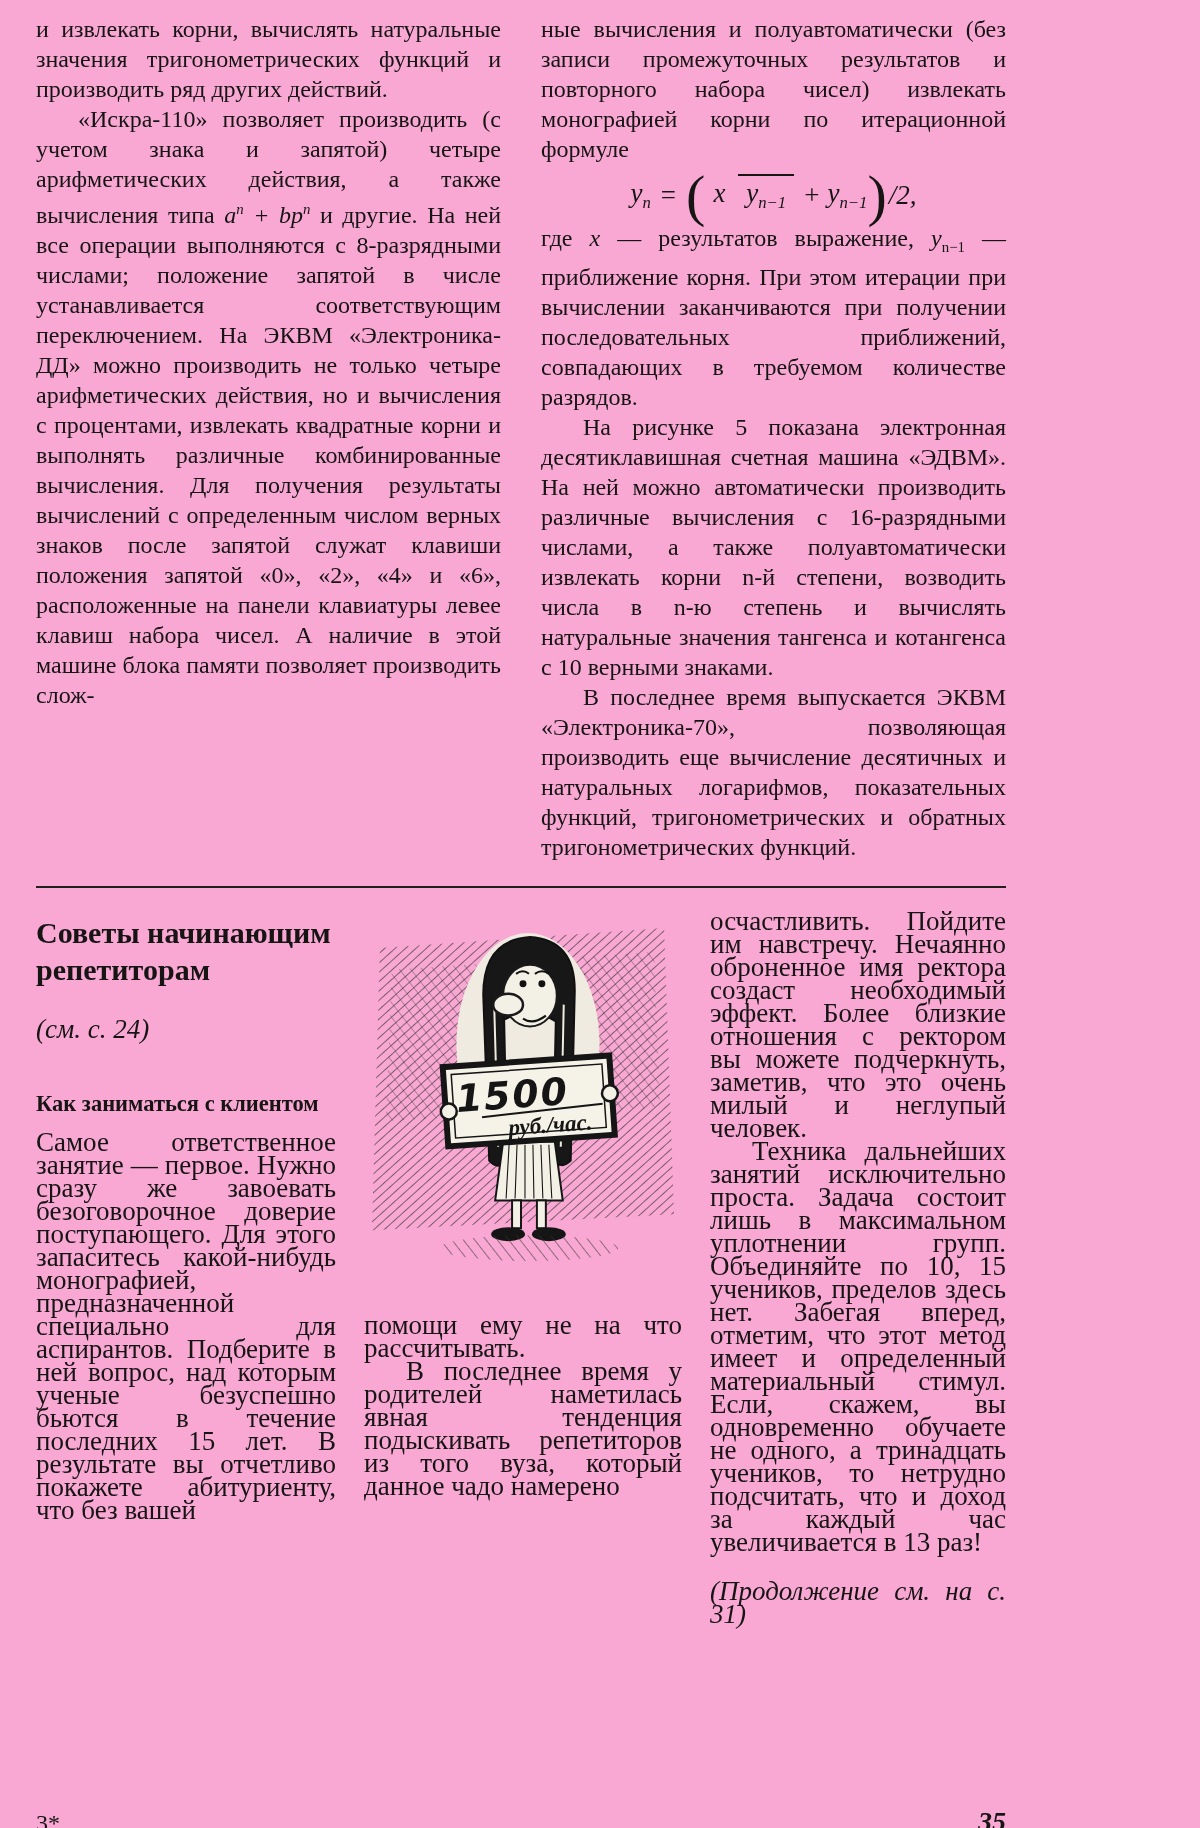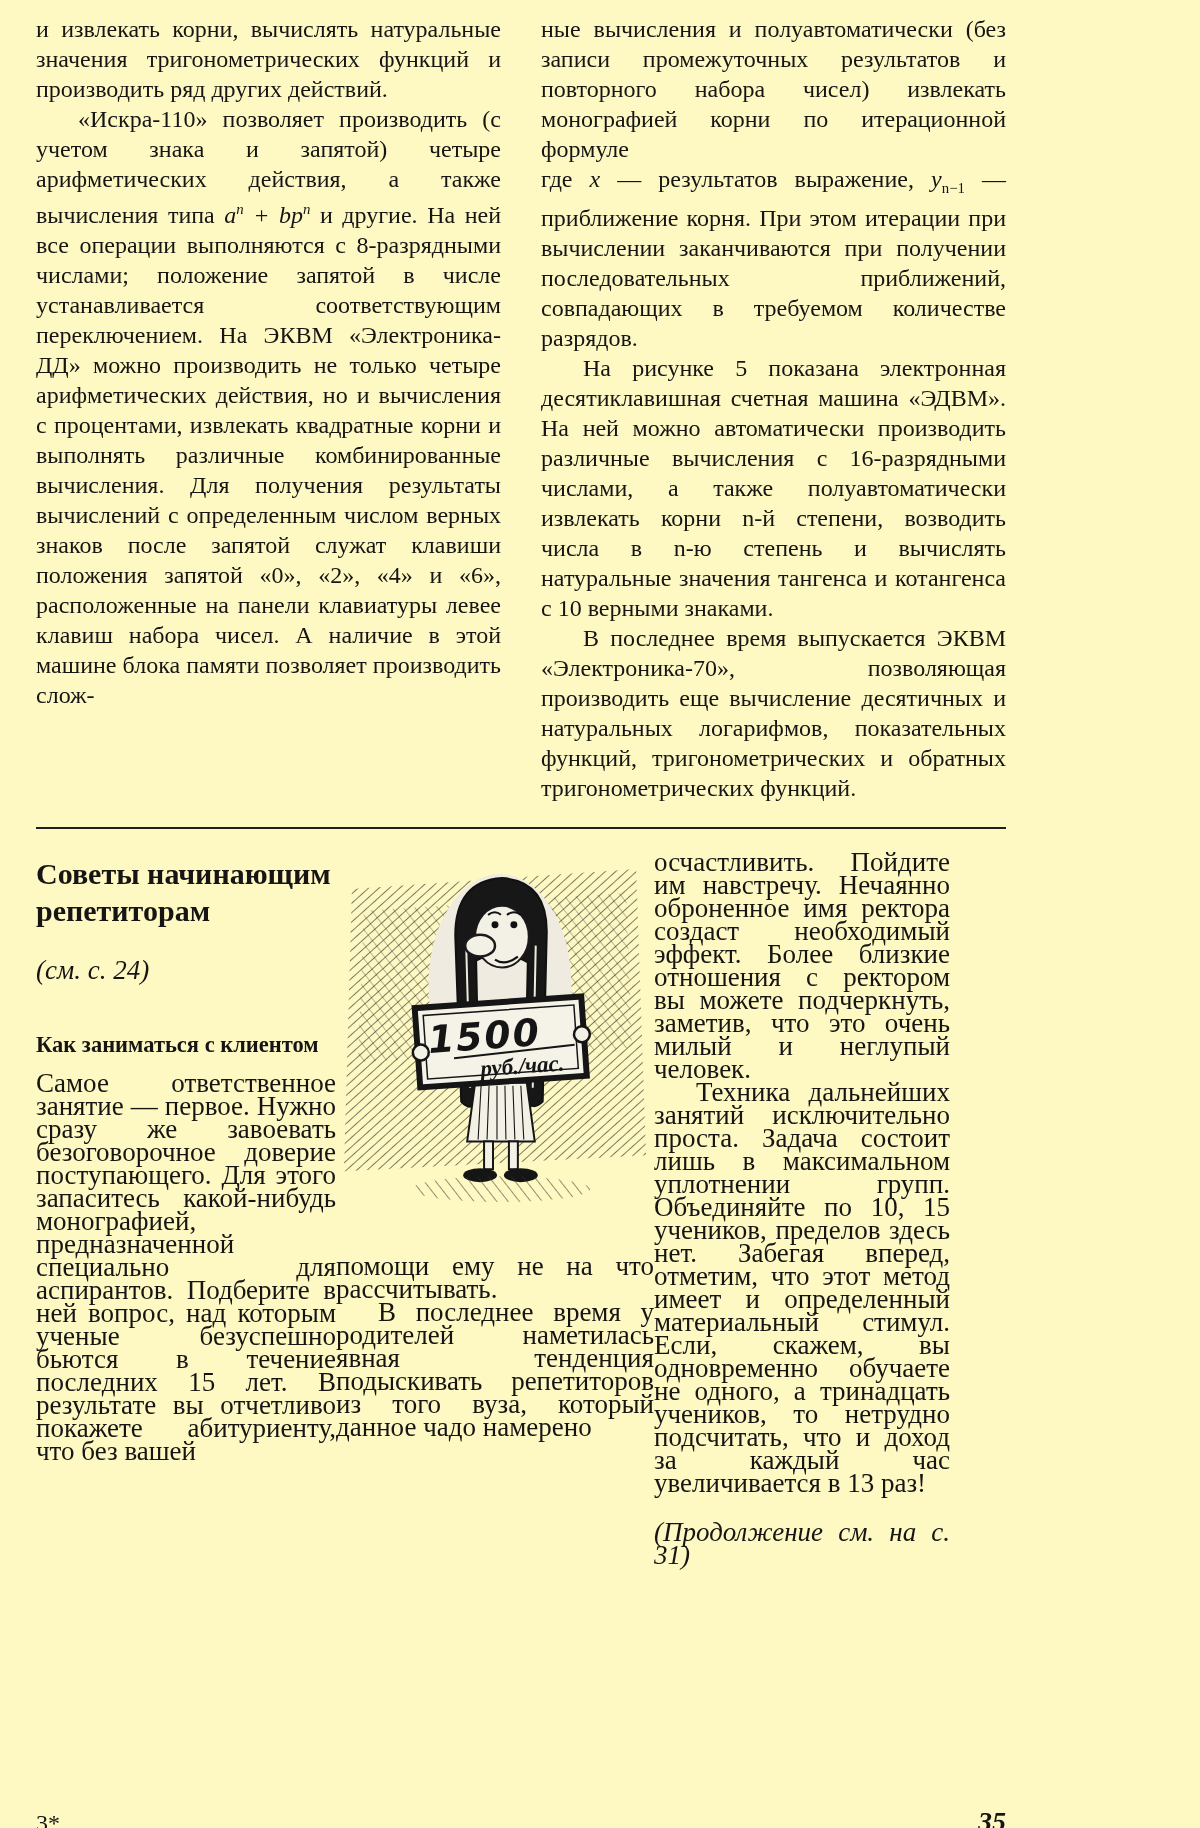--- a/index.html
+++ b/index.html
@@ -2,21 +2,21 @@
 <html lang="ru"><head>
 <meta charset="utf-8">
 <style>
   * { box-sizing: border-box; }
   html,body { margin:0; padding:0; }
   body { background:#8a8a86; }
   .page {
     position:relative;
     width:1200px; height:1828px;
     margin:0 auto;
-    background:#fef9c3;
+    background:#f9a8d4;
     color:#161514;
     font-family:"Liberation Serif","DejaVu Serif",serif;
     overflow:hidden;
   }
   .content { position:absolute; left:36px; top:14px; width:970px; }
 
   
   .cols-top { display:flex; gap:40px; }
   .col { width:465px; }
   .col p { margin:0; text-align:justify; font-size:24px; line-height:30px; }
@@ -36,21 +36,21 @@
   .f-paren { font-size:58px; font-style:normal; line-height:0; font-weight:400; }
   .frac { display:inline-flex; flex-direction:column; align-items:center; line-height:1.15; margin:0 2px; }
   .frac .num { padding:0 6px 2px; }
   .frac .den { border-top:2px solid #161514; padding:2px 8px 0; }
   .f-tail { margin-left:2px; }
 
   
   .divider { border:none; border-top:2.5px solid #201f1d; margin:24px 0 22px; }
 
   
-  .cols-bottom { display:flex; }
+  .cols-bottom { display:flex; gap:28px; }
   .bcol p { margin:0; text-align:justify; font-size:27px; line-height:23px;font-family:Liberation Serif, serif; }
   .bcol-left { width:300px; }
   .bcol-mid { width:318px; }
   .bcol-right { width:296px; }
 
   .section-heading {
     margin:4px 0 0; font-size:30px; line-height:37px; font-weight:bold;
   }
   .ref-note { font-style:italic; font-size:22px; margin:30px 0 7px !important; text-align:left !important; }
   .sub-heading { margin:50px 0 14px; font-size:22.5px; font-weight:bold; }
@@ -78,20 +78,33 @@
     <section class="cols-top">
 
       <div class="col">
         <p class="noindent">и извлекать корни, вычислять натуральные значения тригонометрических функций и производить ряд других действий.</p>
         <p class="indent"><span>«Искра-110» позволяет производить (с учетом знака и запятой) четыре арифметических действия, а также вычисления типа </span><i class="m"><span>a</span><sup>n</sup><span> + </span><span>bp</span><sup>n</sup></i><span> и другие. На ней все операции выполняются с 8-разрядными числами; положение запятой в числе устанавливается соответствующим переключением. На ЭКВМ «Электроника-ДД» можно производить не только четыре арифметических действия, но и вычисления с процентами, извлекать квадратные корни и выполнять различные комбинированные вычисления. Для получения результаты вычислений с определенным числом верных знаков после запятой служат клавиши положения запятой «0», «2», «4» и «6», расположенные на панели клавиатуры левее клавиш набора чисел. А наличие в этой машине блока памяти позволяет производить слож-</span></p>
       </div>
 
       <div class="col">
         <p class="noindent">ные вычисления и полуавтоматически (без записи промежуточных результатов и повторного набора чисел) извлекать монографией корни по итерационной формуле</p>
 
+        <div class="formula">
+          <span class="f-term"><i>y</i><sub>n</sub></span>
+          <span class="f-eq">=</span>
+          <span class="f-paren">(</span>
+          <span class="frac">
+            <span class="num"><i>x</i></span>
+            <span class="den"><i>y</i><sub>n−1</sub></span>
+          </span>
+          <span class="f-op">+</span>
+          <span class="f-term"><i>y</i><sub>n−1</sub></span>
+          <span class="f-paren">)</span>
+          <span class="f-tail"><i>/2,</i></span>
+        </div>
 
         <p class="noindent"><span>где </span><i>x</i><span> — результатов выражение, </span><i>y</i><sub>n−1</sub><span> — приближение корня. При этом итерации при вычислении заканчиваются при получении последовательных приближений, совпадающих в требуемом количестве разрядов.</span></p>
         <p class="indent">На рисунке 5 показана электронная десятиклавишная счетная машина «ЭДВМ». На ней можно автоматически производить различные вычисления с 16-разрядными числами, а также полуавтоматически извлекать корни n-й степени, возводить числа в n-ю степень и вычислять натуральные значения тангенса и котангенса с 10 верными знаками.</p>
         <p class="indent">В последнее время выпускается ЭКВМ «Электроника-70», позволяющая производить еще вычисление десятичных и натуральных логарифмов, показательных функций, тригонометрических и обратных тригонометрических функций.</p>
       </div>
 
     </section>
 
     <hr class="divider">
 

